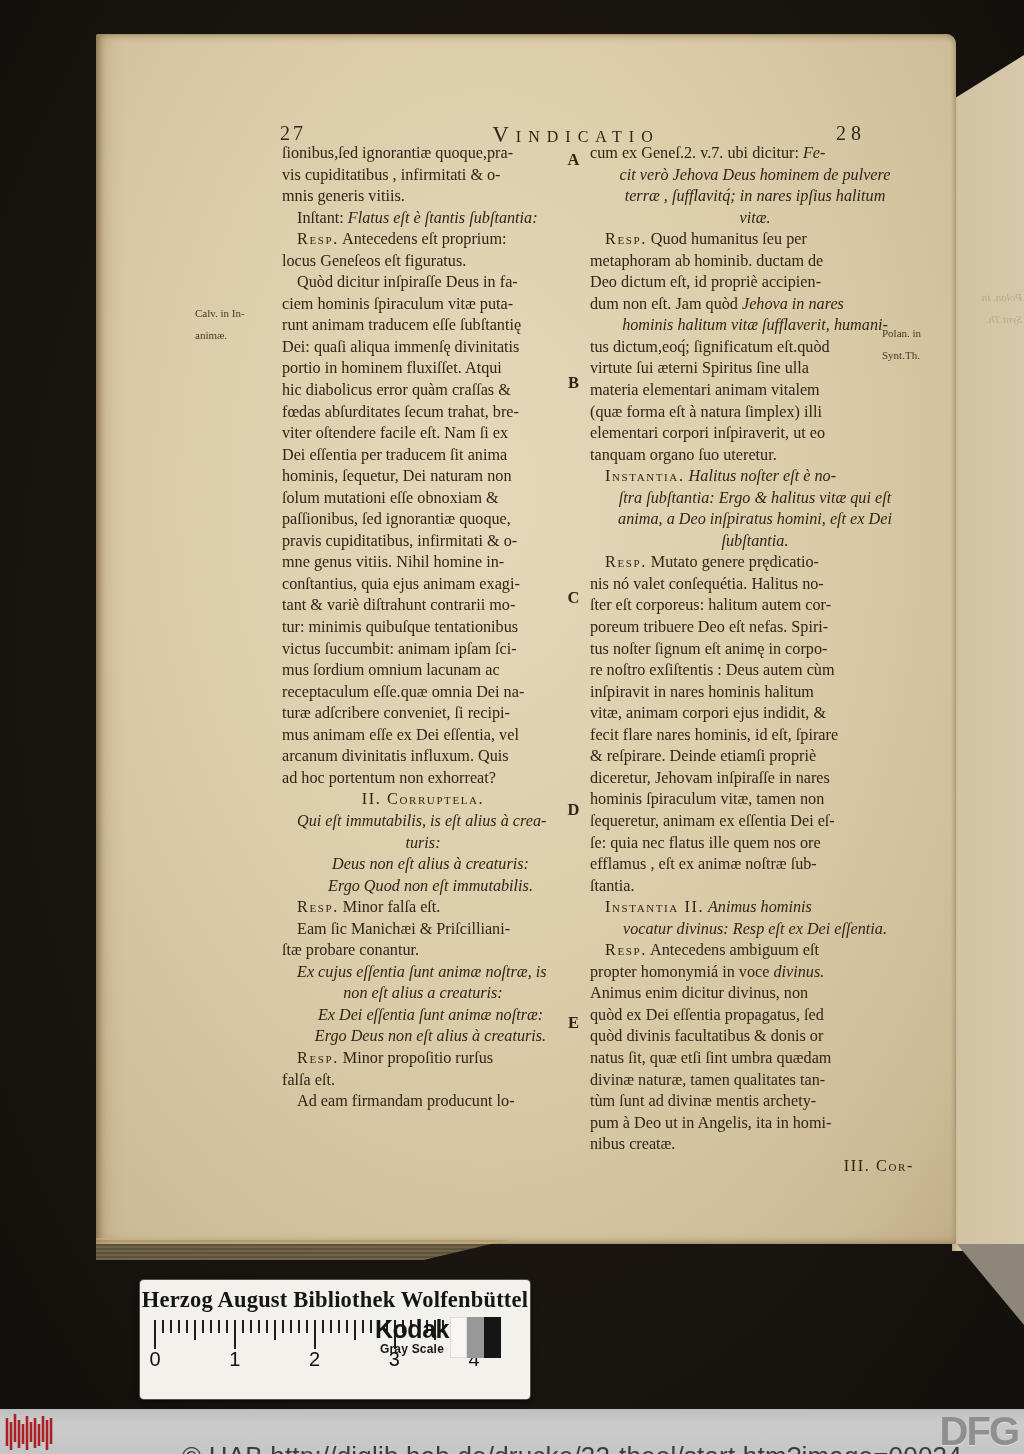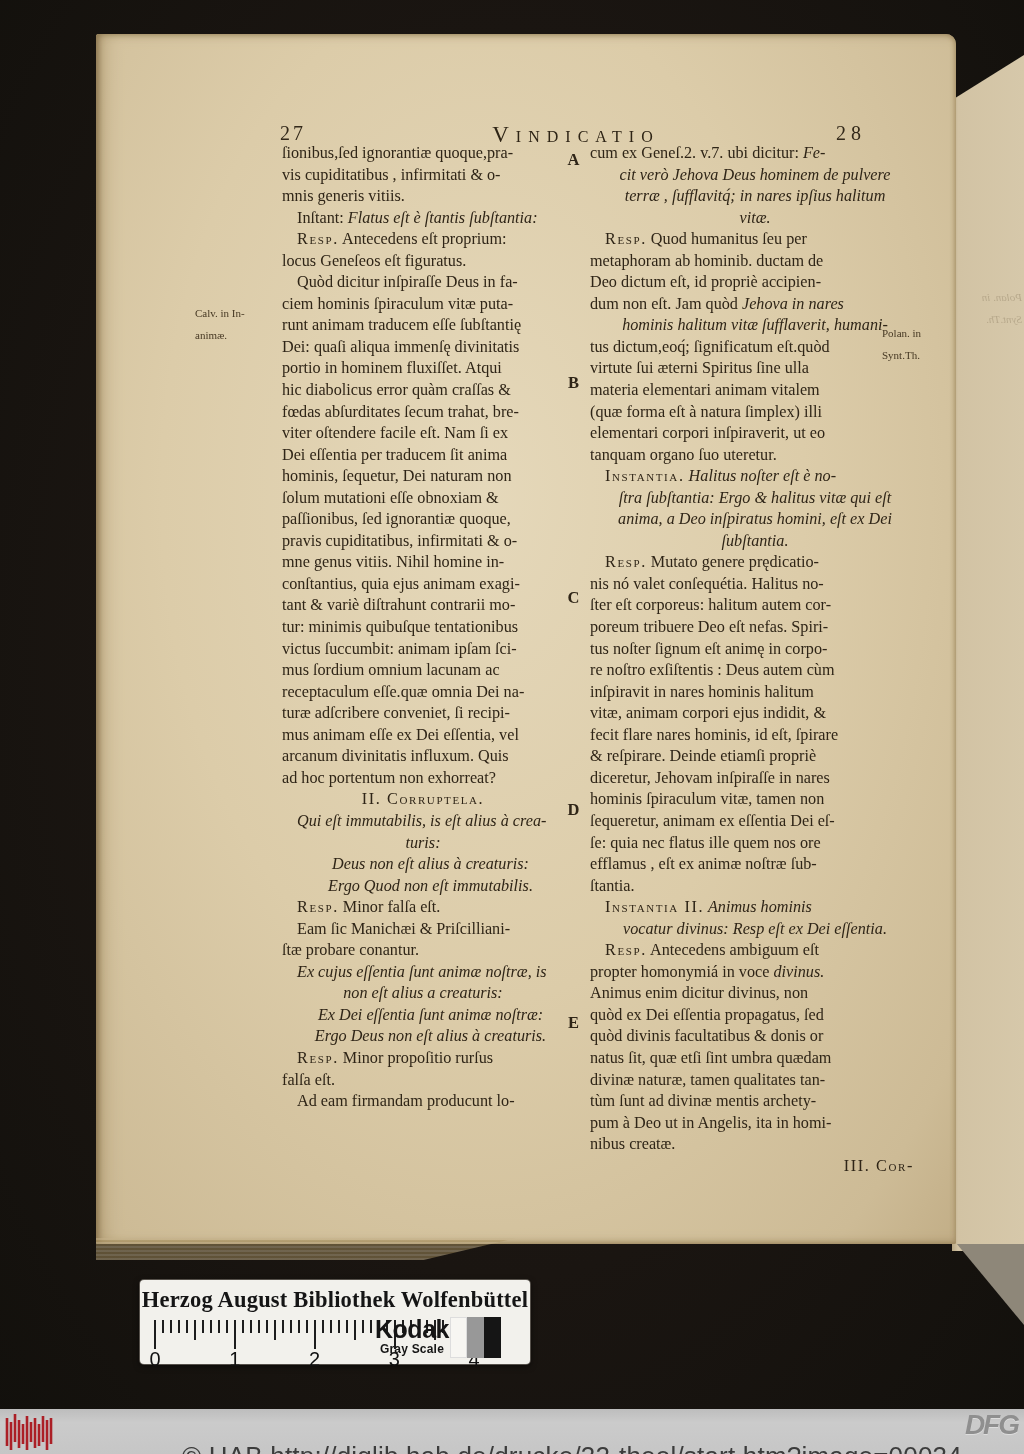--- a/index.html
+++ b/index.html
@@ -44,21 +44,21 @@
   .tl.r{text-align:right;padding-right:6px;}
 
   .margin-note{position:absolute;font-size:11px;line-height:15.5px;color:#463823;}
   .margin-note.left{left:99px;top:272px;width:84px;}
   .margin-note.right{left:786px;top:292px;width:70px;}
 
   .col-marker{position:absolute;left:466px;width:24px;text-align:center;
     font-size:16.5px;font-weight:bold;letter-spacing:1px;color:#2f2517;}
 
   
-  .lib-label{position:absolute;left:140px;top:1280px;width:390px;height:84px;
+  .lib-label{position:absolute;left:140px;top:1280px;width:390px;height:119px;
     background:#f2f1ec;border-radius:4px;box-shadow:0 0 0 1px #55504a, 0 2px 6px rgba(0,0,0,.6);
     font-family:"Liberation Sans", sans-serif;color:#151515;}
   .lib-title{position:absolute;left:0;top:7px;width:100%;text-align:center;
     font-family:"Liberation Serif", serif;font-weight:bold;font-size:22.5px;letter-spacing:.2px;}
   .ruler{position:absolute;left:14px;top:40px;width:322px;height:30px;}
   .ticks-minor,.ticks-mid,.ticks-major{position:absolute;left:0;top:0;width:322px;}
   .ticks-minor{height:13px;background:repeating-linear-gradient(to right,#1d1d1d 0 1.6px,transparent 1.6px 8px);}
   .ticks-mid{height:20px;background:repeating-linear-gradient(to right,#1d1d1d 0 2px,transparent 2px 40px);}
   .ticks-major{height:29px;background:repeating-linear-gradient(to right,#1d1d1d 0 2.2px,transparent 2.2px 80px);}
   .ruler-numbers{position:absolute;left:4px;top:68px;width:341px;display:flex;justify-content:space-between;}
@@ -69,23 +69,23 @@
   .patches{position:absolute;left:310px;top:37px;height:41px;display:flex;}
   .patch{width:17px;height:41px;}
   .patch + .patch{margin-left:0;}
 
   
   .footer-bar{position:absolute;left:0;top:1409px;width:1024px;height:45px;
     background:linear-gradient(to bottom,#bdbdbd,#cbcbcb 30%,#c6c6c6);
     font-family:"Liberation Sans", sans-serif;}
   .hab-logo{position:absolute;left:4px;top:3px;}
   .footer-url{position:absolute;left:182px;top:8px;font-size:26px;color:#3c3c3c;letter-spacing:.2px;margin-top:24px;}
-  .dfg-logo{position:absolute;right:6px;top:0px;font-size:28px;font-weight:bold;
+  .dfg-logo{position:absolute;right:6px;top:0px;font-size:40px;font-weight:bold;
     color:#8f8f8f;letter-spacing:-2px;font-family:"Liberation Sans", sans-serif;
-    text-shadow:0 1px 0 #ddd;font-style:italic;}
+    text-shadow:0 1px 0 #ddd;}
 </style>
 </head>
 <body>
 
 <div class="scan-root">
 
   <div class="next-leaf"></div>
   <div class="show-through">
       <div class="tl "><span>Polan. in</span></div>
       <div class="tl "><span>Synt.Th.</span></div>

